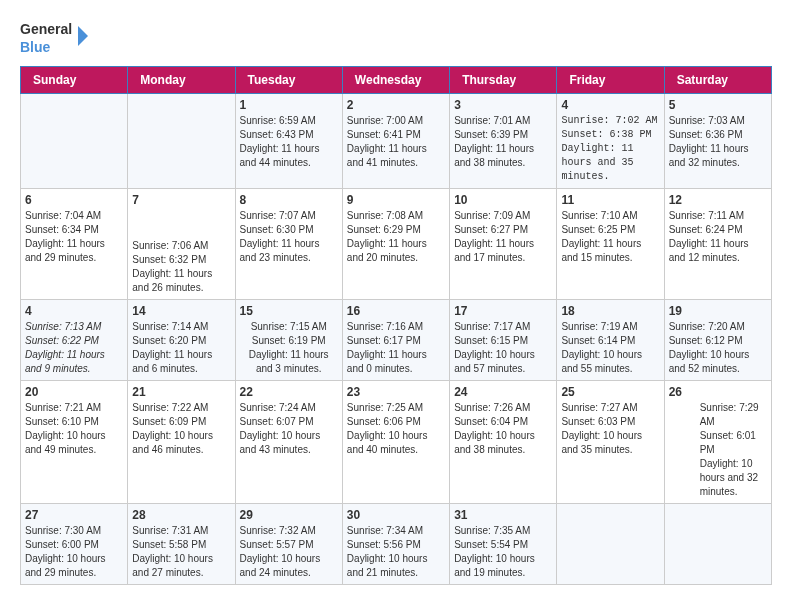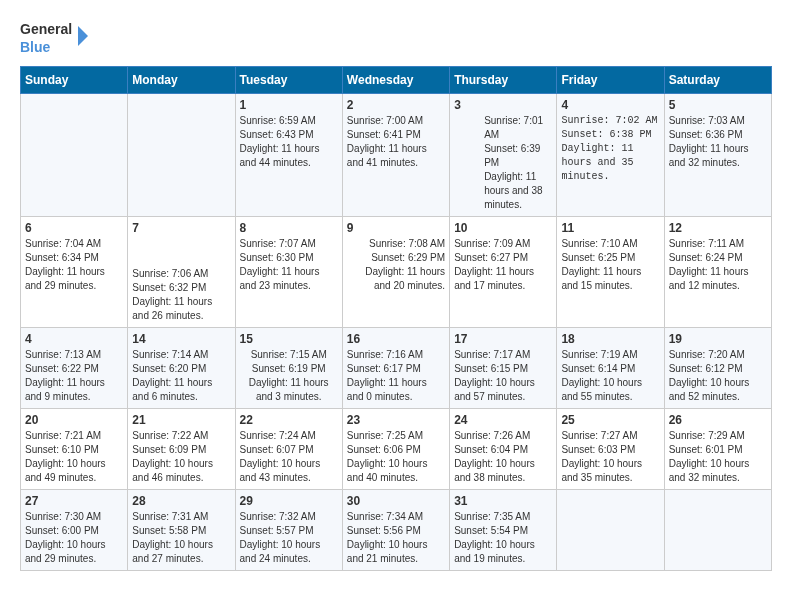--- a/index.html
+++ b/index.html
@@ -32,23 +32,23 @@
     .location {
       font-size: 15px;
       color: #555;
     }
     table {
       width: 100%;
       border-collapse: collapse;
       font-size: 11px;
     }
     thead tr th {
-      background-color: #0369a1;
+      background-color: #be185d;
       color: #fff;
-      padding: 6px 4px;
+      padding: 6px 12px;
       text-align: left;
       font-size: 12px;
       font-weight: bold;
       border: 1px solid #3a7fc1;
     }
     tbody tr td {
       border: 1px solid #ccc;
       padding: 4px 4px;
       vertical-align: top;
       height: 74px;
@@ -117,21 +117,21 @@
 Daylight: 11 hours and 44 minutes.</div>
         </td>
         <td>
           <span class="day-number">2</span>
           <div class="day-info" style="white-space: pre-line;">Sunrise: 7:00 AM
 Sunset: 6:41 PM
 Daylight: 11 hours and 41 minutes.</div>
         </td>
         <td>
           <span class="day-number">3</span>
-          <div class="day-info" style="white-space: pre-line; margin-left: 30px;">Sunrise: 7:01 AM
+          <div class="day-info" style="white-space: pre-line;">Sunrise: 7:01 AM
 Sunset: 6:39 PM
 Daylight: 11 hours and 38 minutes.</div>
         </td>
         <td>
           <span class="day-number">4</span>
           <div class="day-info" style="white-space: pre-line; font-family: Liberation Mono, monospace;">Sunrise: 7:02 AM
 Sunset: 6:38 PM
 Daylight: 11 hours and 35 minutes.</div>
         </td>
         <td>
@@ -155,21 +155,21 @@
 Daylight: 11 hours and 26 minutes.</div>
         </td>
         <td>
           <span class="day-number">8</span>
           <div class="day-info" style="white-space: pre-line;">Sunrise: 7:07 AM
 Sunset: 6:30 PM
 Daylight: 11 hours and 23 minutes.</div>
         </td>
         <td>
           <span class="day-number">9</span>
-          <div class="day-info" style="white-space: pre-line; text-align: right;">Sunrise: 7:08 AM
+          <div class="day-info" style="white-space: pre-line;">Sunrise: 7:08 AM
 Sunset: 6:29 PM
 Daylight: 11 hours and 20 minutes.</div>
         </td>
         <td>
           <span class="day-number">10</span>
           <div class="day-info" style="white-space: pre-line;">Sunrise: 7:09 AM
 Sunset: 6:27 PM
 Daylight: 11 hours and 17 minutes.</div>
         </td>
         <td>
@@ -181,21 +181,21 @@
         <td>
           <span class="day-number">12</span>
           <div class="day-info" style="white-space: pre-line;">Sunrise: 7:11 AM
 Sunset: 6:24 PM
 Daylight: 11 hours and 12 minutes.</div>
         </td>
       </tr>
       <tr>
         <td>
           <span class="day-number">4</span>
-          <div class="day-info" style="white-space: pre-line;">Sunrise: 7:13 AM
+          <div class="day-info" style="white-space: pre-line; font-style: italic;">Sunrise: 7:13 AM
 Sunset: 6:22 PM
 Daylight: 11 hours and 9 minutes.</div>
         </td>
         <td>
           <span class="day-number">14</span>
           <div class="day-info" style="white-space: pre-line;">Sunrise: 7:14 AM
 Sunset: 6:20 PM
 Daylight: 11 hours and 6 minutes.</div>
         </td>
         <td>
@@ -261,21 +261,21 @@
 Daylight: 10 hours and 38 minutes.</div>
         </td>
         <td>
           <span class="day-number">25</span>
           <div class="day-info" style="white-space: pre-line;">Sunrise: 7:27 AM
 Sunset: 6:03 PM
 Daylight: 10 hours and 35 minutes.</div>
         </td>
         <td>
           <span class="day-number">26</span>
-          <div class="day-info" style="white-space: pre-line;">Sunrise: 7:29 AM
+          <div class="day-info" style="white-space: pre-line; margin-left: 31px;">Sunrise: 7:29 AM
 Sunset: 6:01 PM
 Daylight: 10 hours and 32 minutes.</div>
         </td>
       </tr>
       <tr>
         <td>
           <span class="day-number">27</span>
           <div class="day-info" style="white-space: pre-line;">Sunrise: 7:30 AM
 Sunset: 6:00 PM
 Daylight: 10 hours and 29 minutes.</div>

